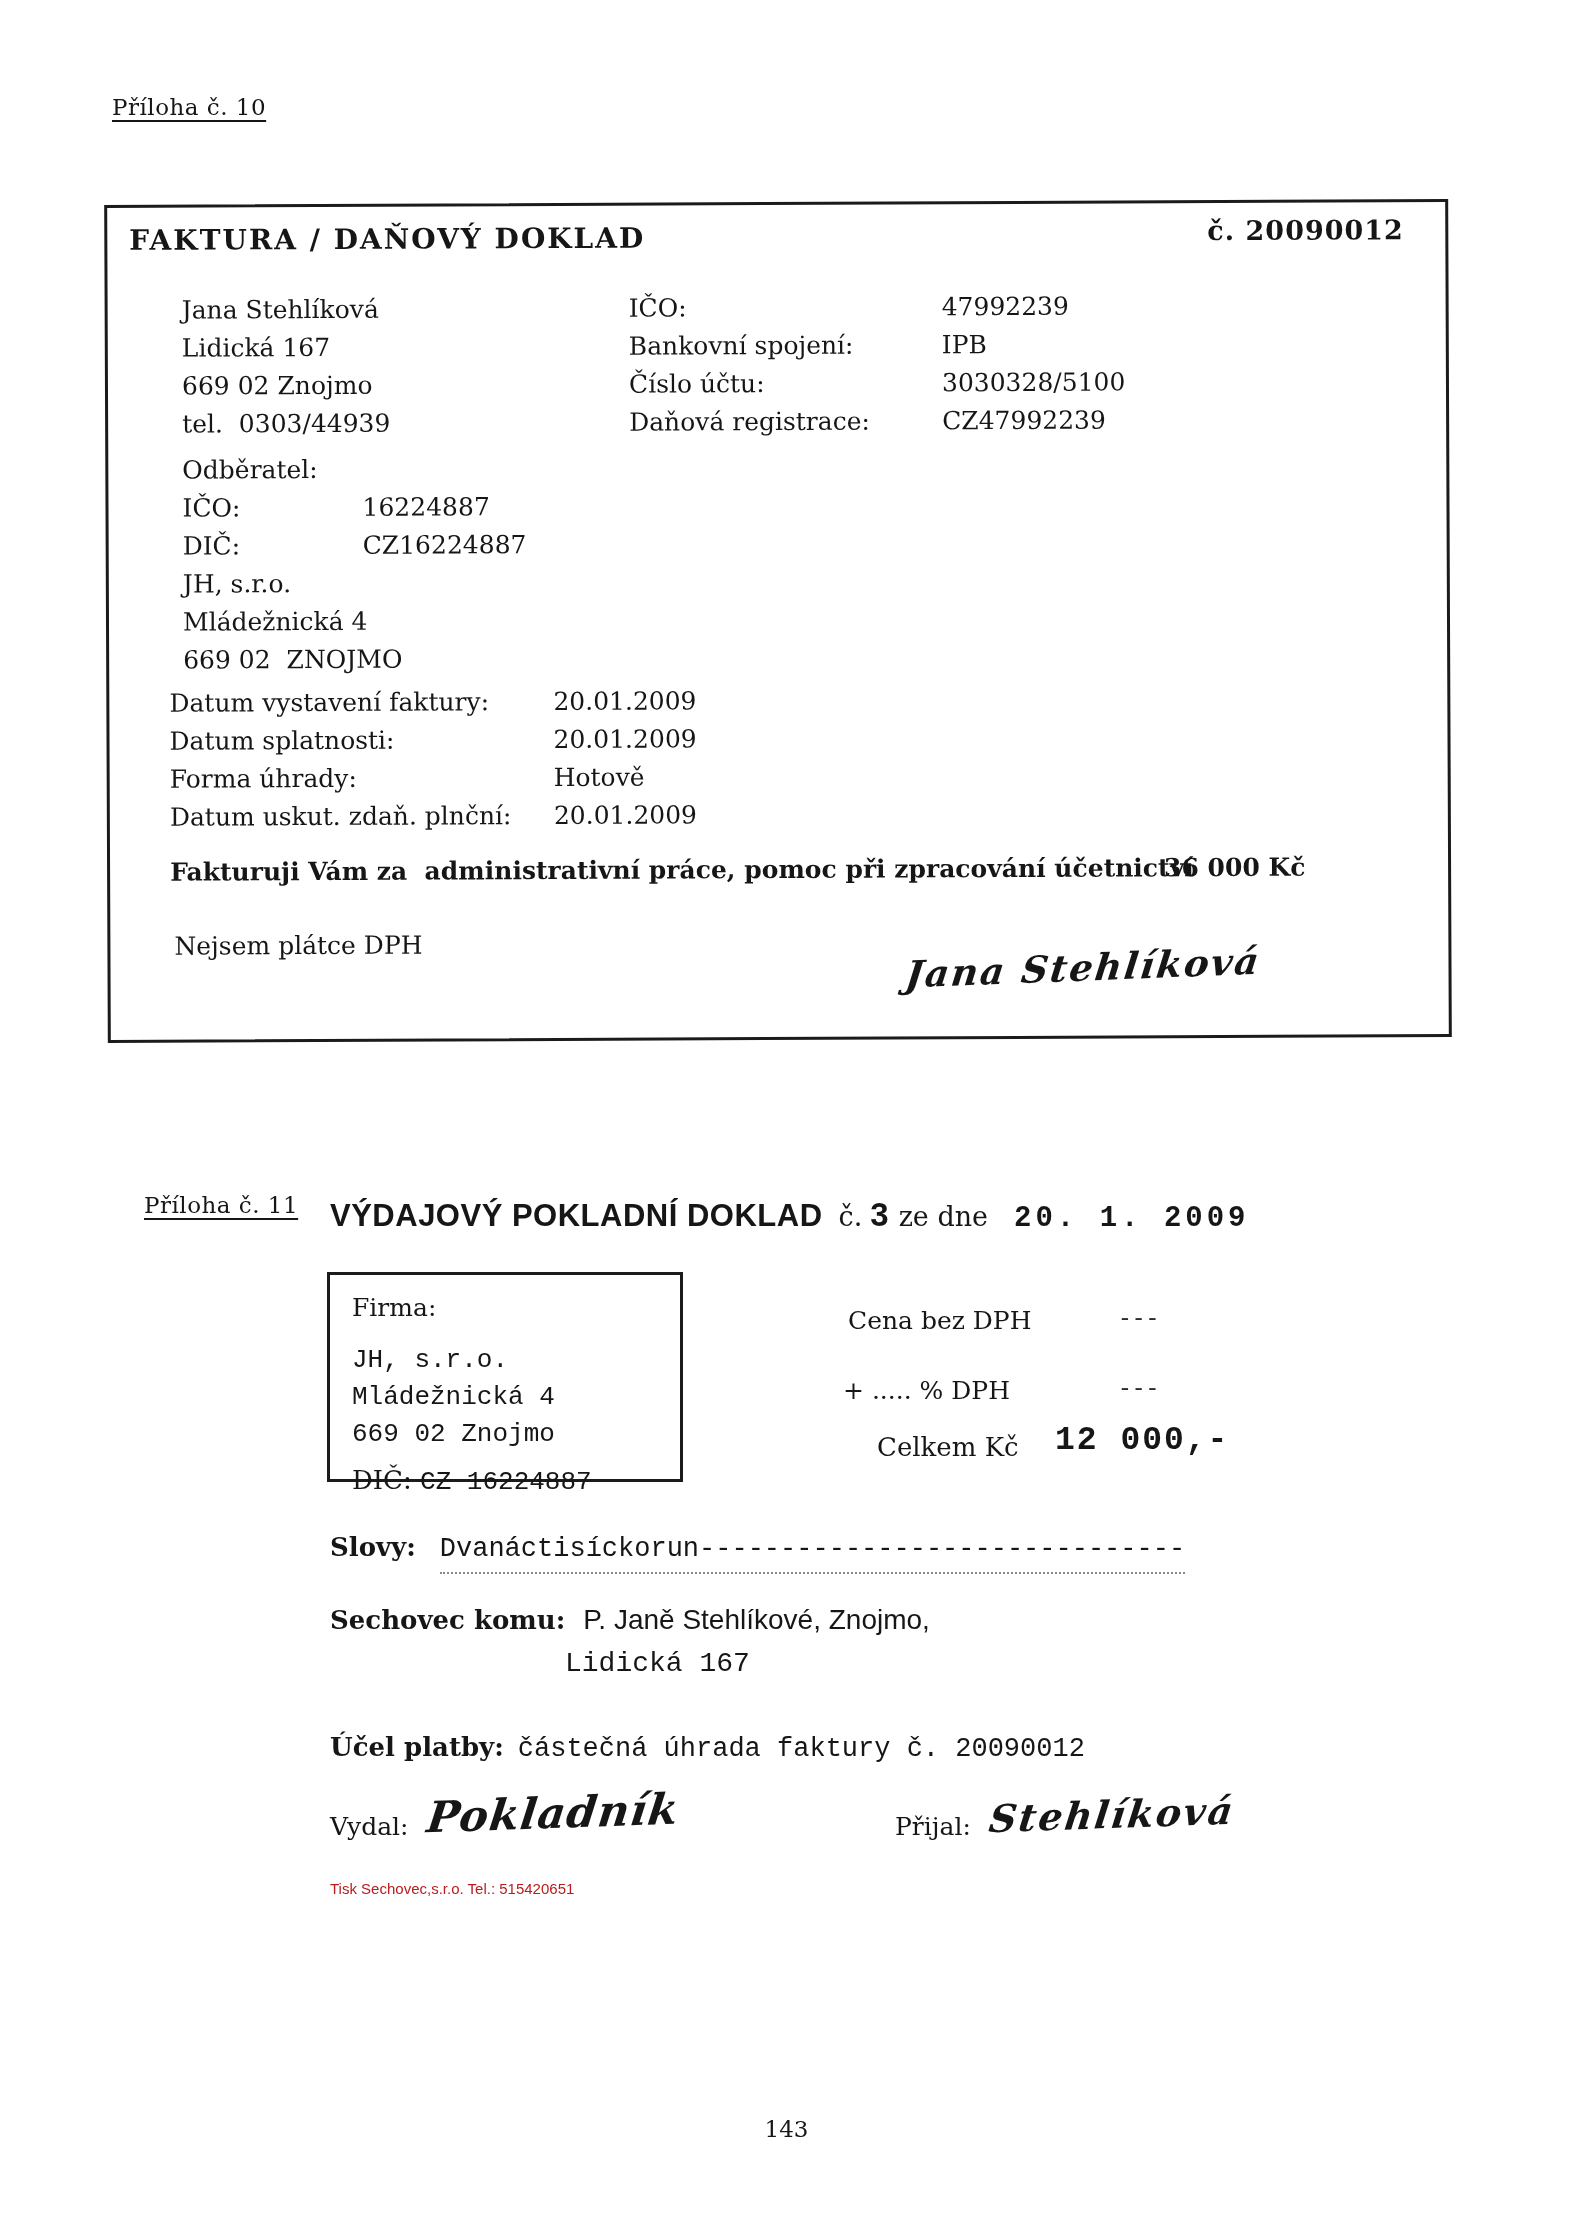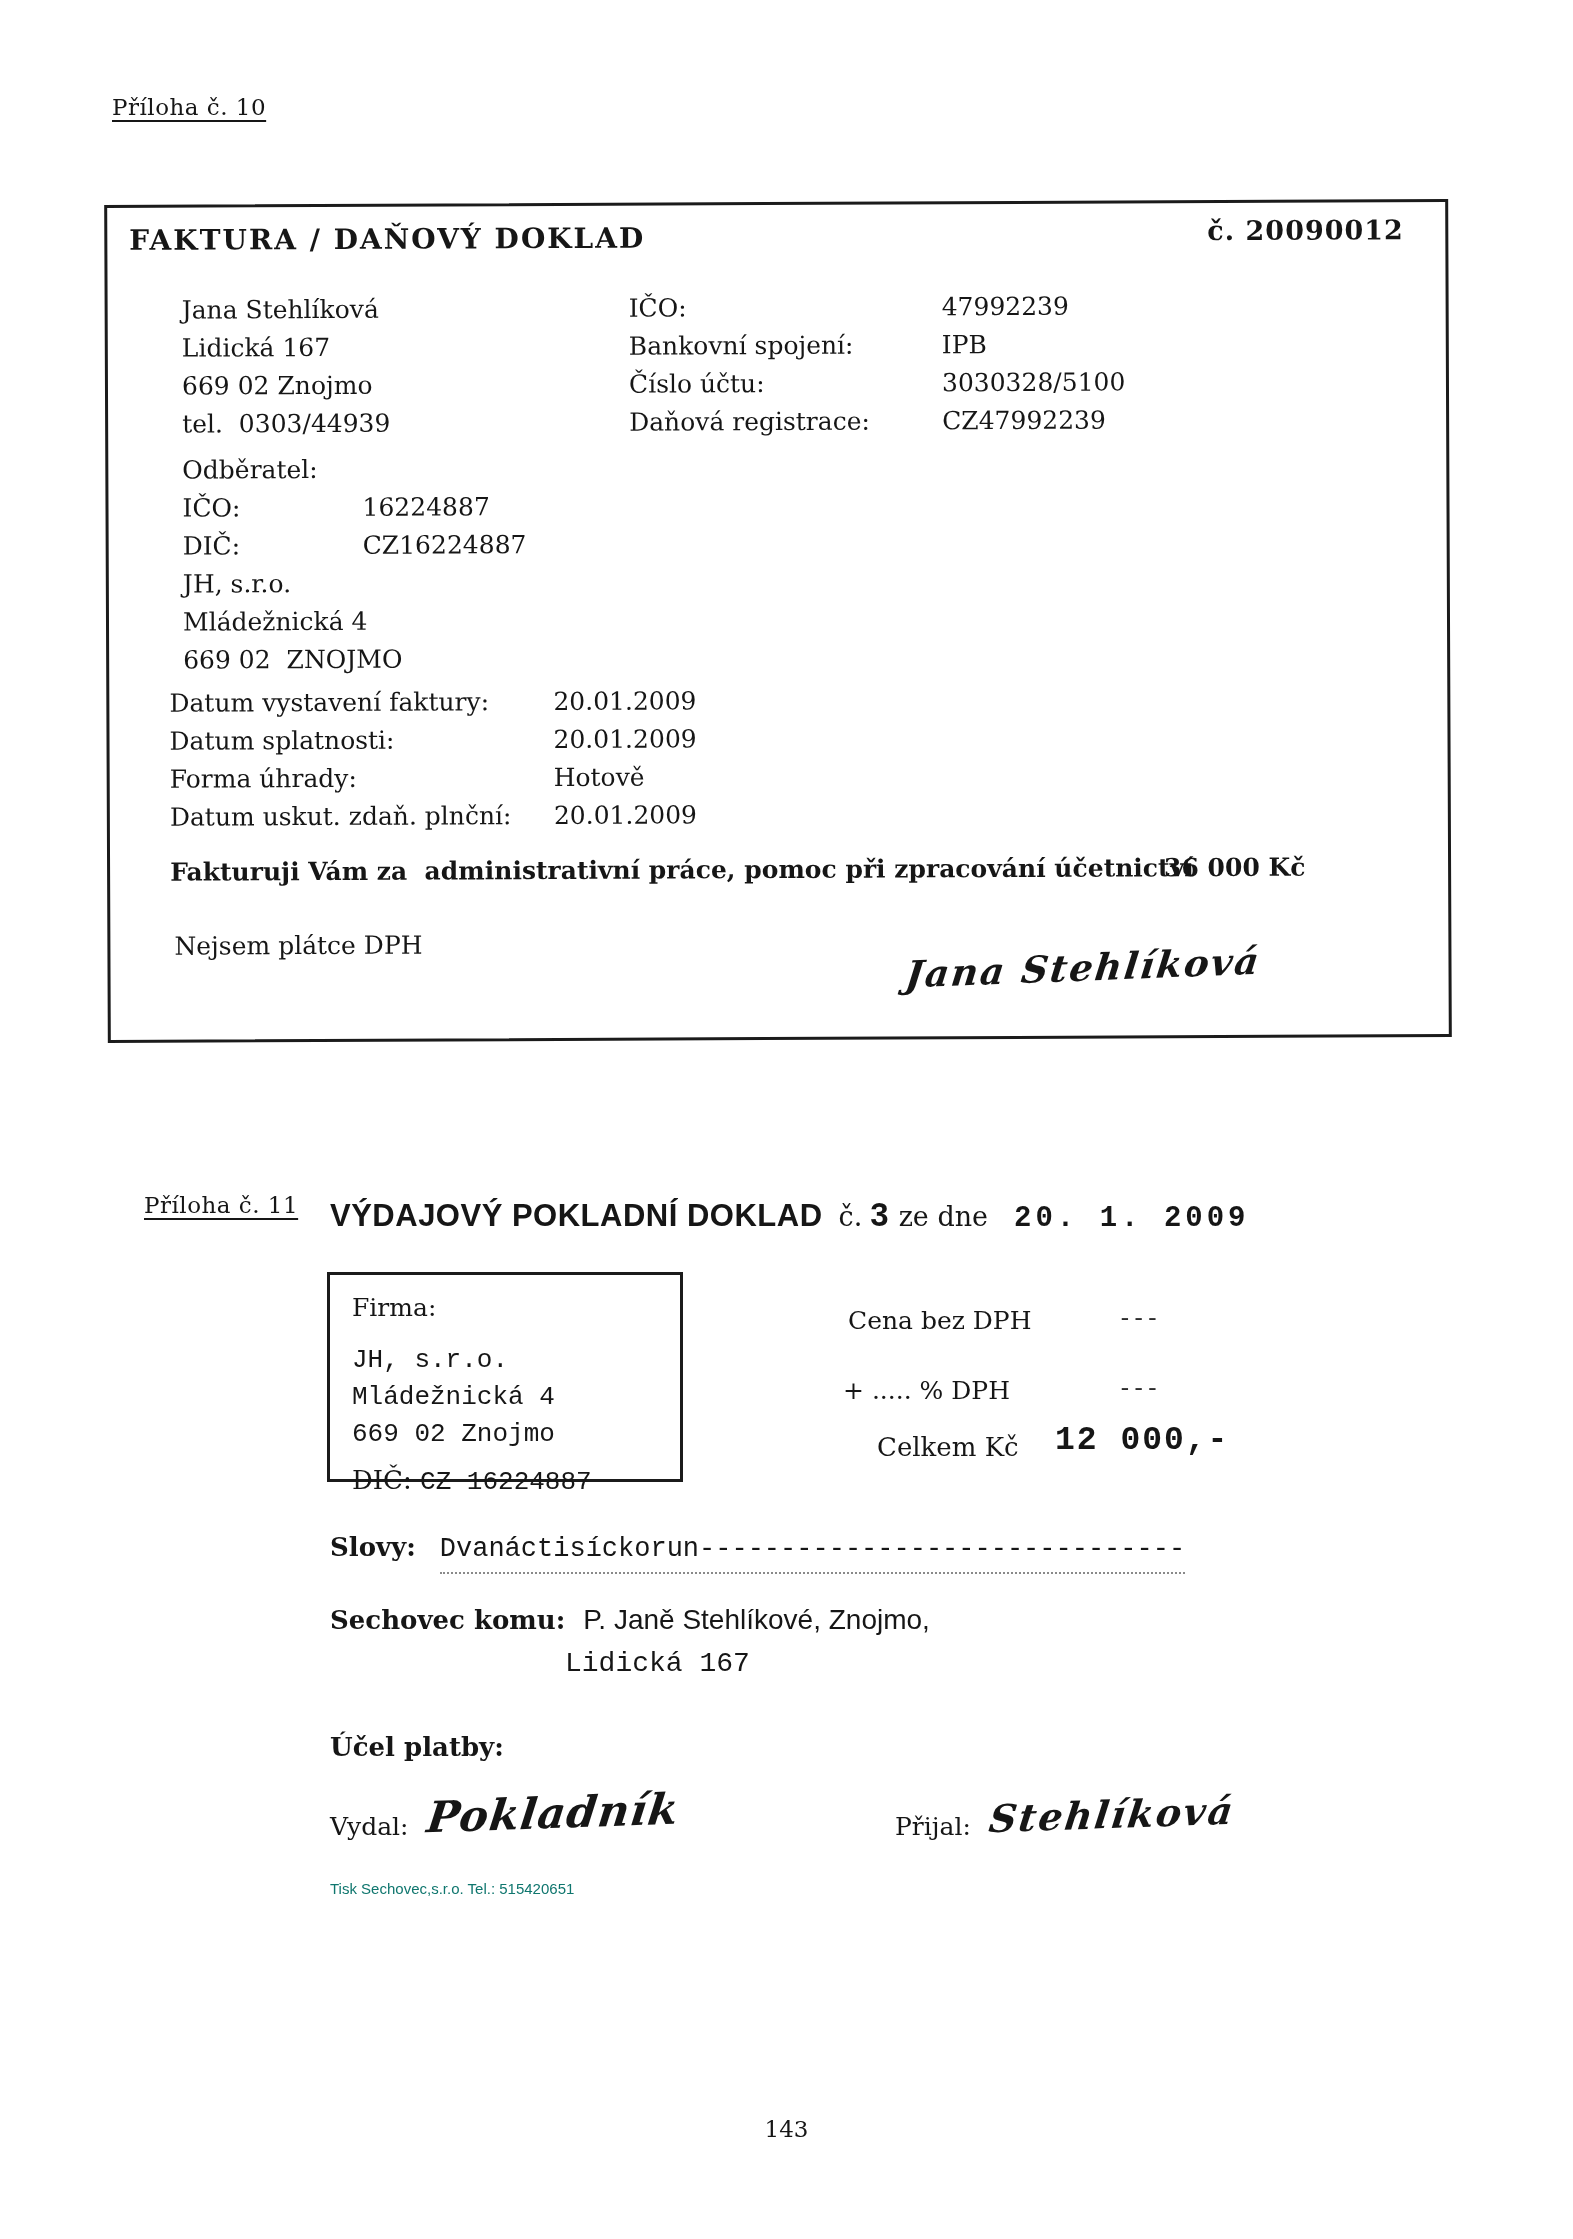--- a/index.html
+++ b/index.html
@@ -87,21 +87,21 @@
 
   .purpose-row { position:absolute; left:330px; top:1732px; display:flex; align-items:baseline; }
   .purpose-label { font-size:26px; font-weight:bold; }
   .purpose-value { font-family:"Liberation Mono", monospace; font-size:27px; margin-left:14px; }
 
   .issued-label { position:absolute; left:330px; top:1812px; font-size:25px; }
   .issued-sig { position:absolute; left:428px; top:1788px; font-size:43px; letter-spacing:1px; }
   .received-label { position:absolute; left:895px; top:1812px; font-size:25px; }
   .received-sig { position:absolute; left:990px; top:1792px; font-size:38px; letter-spacing:2px; }
 
-  .print-footer { position:absolute; left:330px; top:1880px; font-family:"Liberation Sans", sans-serif; font-size:15px; color:#0f766e; }
+  .print-footer { position:absolute; left:330px; top:1880px; font-family:"Liberation Sans", sans-serif; font-size:15px; color:#b91c1c; }
 
   .page-number { position:absolute; left:0; right:0; top:2116px; text-align:center; font-size:23px; }
 </style>
 </head>
 <body>
 
 <div class="page">
 
   <div id="att10" class="attach-heading">Příloha č. 10</div>
 
@@ -212,20 +212,21 @@
     </div>
 
     <div class="payee-row">
       <span class="payee-label">Sechovec komu:</span>
       <span class="payee-value">P. Janě Stehlíkové, Znojmo,</span>
     </div>
     <div class="payee-line2">Lidická 167</div>
 
     <div class="purpose-row">
       <span class="purpose-label">Účel platby:</span>
+      <span class="purpose-value">částečná úhrada faktury č. 20090012</span>
     </div>
 
     <div class="issued-label">Vydal:</div>
     <div class="issued-sig script">Pokladník</div>
     <div class="received-label">Přijal:</div>
     <div class="received-sig script">Stehlíková</div>
 
     <div class="print-footer">Tisk Sechovec,s.r.o. Tel.: 515420651</div>
   </section>
 

